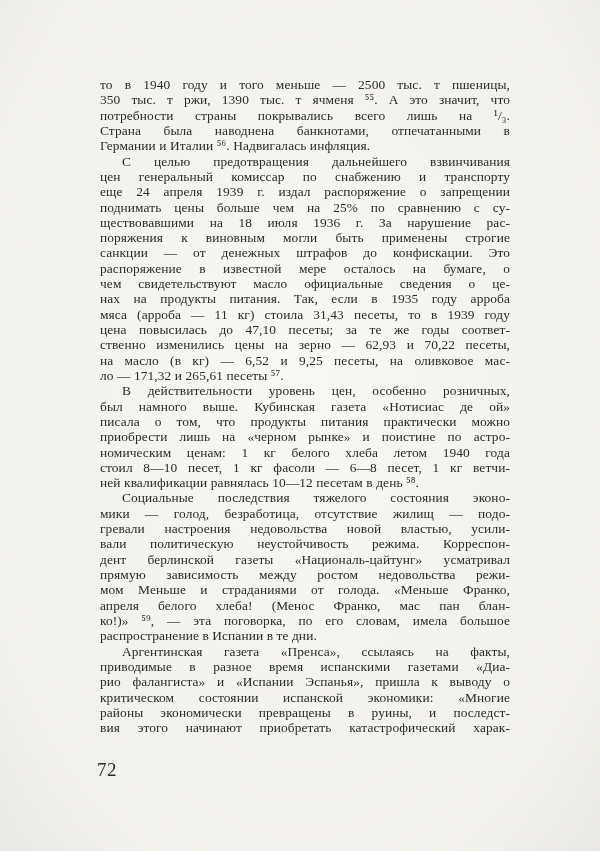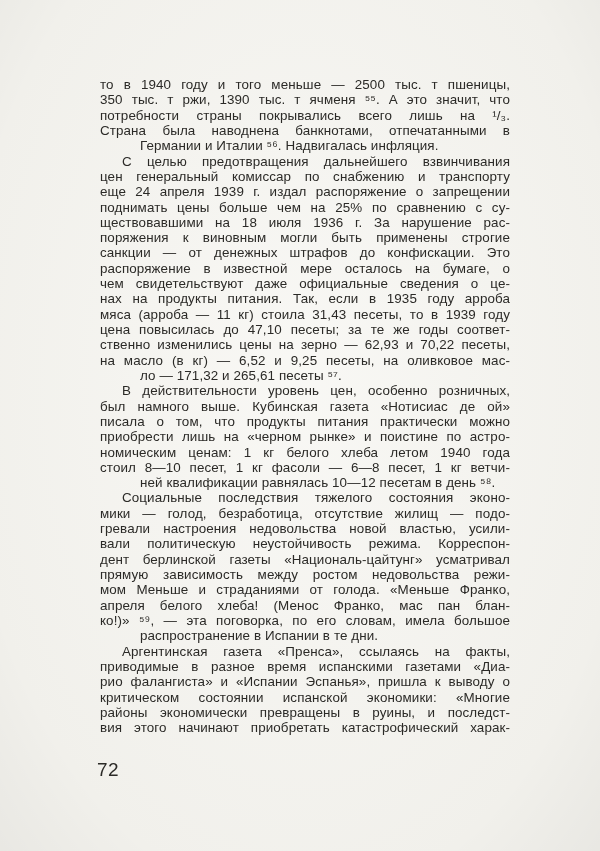--- a/index.html
+++ b/index.html
@@ -12,21 +12,21 @@
     background: var(--paper, #f5f4ef);
     overflow: hidden;
   }
   .scan-page {
     position: relative;
     width: 600px;
     height: 851px;
     background:
       radial-gradient(ellipse at 50% 45%, rgba(255,255,255,0.35) 0%, rgba(0,0,0,0.015) 78%, rgba(0,0,0,0.05) 100%),
       var(--paper, #f5f4ef);
-    font-family: Liberation Sans, sans-serif;
+    font-family: Liberation Serif, serif;
     color: var(--ink, #2b2a27);
   }
   .text-block {
     position: absolute;
     left: 100px;
     top: 77px;
     width: 410px;
   }
   .line {
     font-size: 13.4px;
@@ -35,21 +35,20 @@
     text-align: justify;
     text-align-last: justify;
     white-space: normal;
   }
   .line.indent {
     text-indent: 22px;
   }
   .line.para-end {
     text-align: left;
     text-align-last: left;
-    margin-left: 40px;
   }
   .page-number {
     position: absolute;
     left: 97px;
     top: 762px;
     font-size: 19px;
     line-height: 16px;
     letter-spacing: 0.5px;
   }
 </style>
@@ -64,21 +63,21 @@
       <div class="line">Страна была наводнена банкнотами, отпечатанными в</div>
       <div class="line para-end">Германии и Италии ⁵⁶. Надвигалась инфляция.</div>
       <div class="line indent">С целью предотвращения дальнейшего взвинчивания</div>
       <div class="line">цен генеральный комиссар по снабжению и транспорту</div>
       <div class="line">еще 24 апреля 1939 г. издал распоряжение о запрещении</div>
       <div class="line">поднимать цены больше чем на 25% по сравнению с су-</div>
       <div class="line">ществовавшими на 18 июля 1936 г. За нарушение рас-</div>
       <div class="line">поряжения к виновным могли быть применены строгие</div>
       <div class="line">санкции — от денежных штрафов до конфискации. Это</div>
       <div class="line">распоряжение в известной мере осталось на бумаге, о</div>
-      <div class="line">чем свидетельствуют даже официальные сведения о це-</div>
+      <div class="line">чем свидетельствуют масло официальные сведения о це-</div>
       <div class="line">нах на продукты питания. Так, если в 1935 году арроба</div>
       <div class="line">мяса (арроба — 11 кг) стоила 31,43 песеты, то в 1939 году</div>
       <div class="line">цена повысилась до 47,10 песеты; за те же годы соответ-</div>
       <div class="line">ственно изменились цены на зерно — 62,93 и 70,22 песеты,</div>
       <div class="line">на масло (в кг) — 6,52 и 9,25 песеты, на оливковое мас-</div>
       <div class="line para-end">ло — 171,32 и 265,61 песеты ⁵⁷.</div>
       <div class="line indent">В действительности уровень цен, особенно розничных,</div>
       <div class="line">был намного выше. Кубинская газета «Нотисиас де ой»</div>
       <div class="line">писала о том, что продукты питания практически можно</div>
       <div class="line">приобрести лишь на «черном рынке» и поистине по астро-</div>

